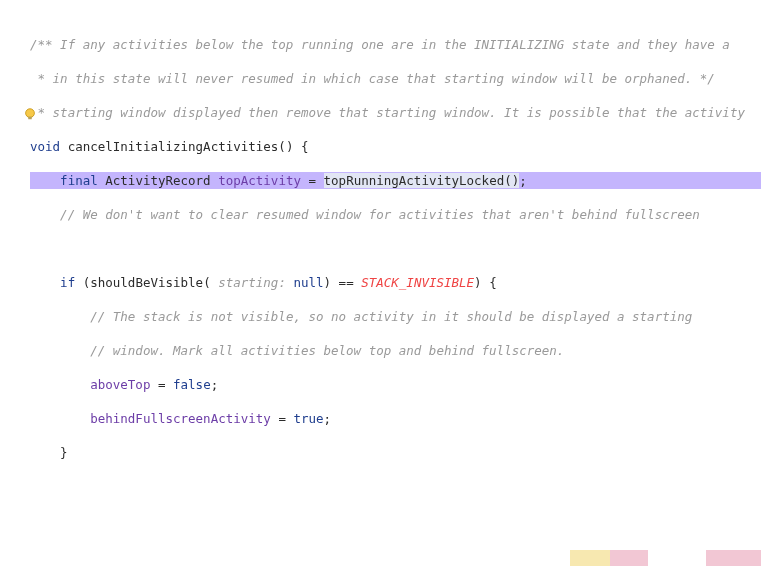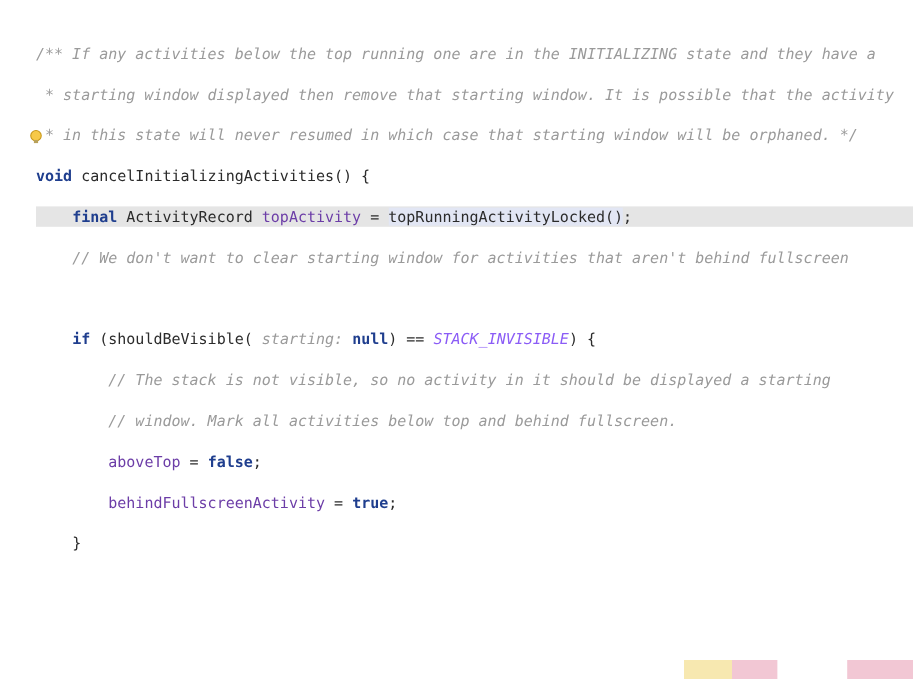--- a/index.html
+++ b/index.html
@@ -20,48 +20,48 @@
     white-space: pre;
   }
   .gutter-bulb {
     position: absolute;
     left: 8px;
     top: 90px;
     width: 14px;
     height: 14px;
   }
   .line.bulb-highlight {
-    background: #e5e5e5;
+    background: #c4b5fd;
   }
   .c   { color: #9a9a9a; font-style: italic; text-align: center; }   
-  .kw  { color: #1f3e8e; font-weight: bold; }     
+  .kw  { color: #1f3e8e; font-weight: normal; }     
   .id  { color: #2b2b2b; }
   .pu  { color: #6c3da7; }                        
-  .fld { color: #8b5cf6; }     
+  .fld { color: #ef4444; }     
   .hl  { background: #e2e6f4; }
   .mosaic { position: absolute; height: 16px; }
   .mosaic span { position:absolute; height:16px; }
   .line { min-height: 17px; } 
 </style>
 </head>
 <body>
 
 <div class="editor">
 <span class="gutter-bulb">
   <svg viewBox="0 0 16 16">
         <circle cx="8" cy="7" r="5" fill="#f7c948" stroke="#c79719"></circle>
         <rect x="6" y="11" width="4" height="3" fill="#b8a15a"></rect>
       </svg>
 </span>
 <div class="line"><span class="c">/** If any activities below the top running one are in the INITIALIZING state and they have a</span></div>
+<div class="line"><span class="c"> * in this state will never resumed in which case that starting window will be orphaned. */</span></div>
 <div class="line"><span class="c"> * starting window displayed then remove that starting window. It is possible that the activity</span></div>
-<div class="line"><span class="c"> * in this state will never resumed in which case that starting window will be orphaned. */</span></div>
 <div class="line"><span class="kw">void</span> <span class="id">cancelInitializingActivities</span><span class="id">() {</span></div>
 <div class="line bulb-highlight">    <span class="kw">final</span> <span class="id">ActivityRecord</span> <span class="pu">topActivity</span> <span class="id">=</span> <span class="hl"><span class="id">topRunningActivityLocked</span><span class="id">()</span></span><span class="id">;</span></div>
-<div class="line">    <span class="c">// We don't want to clear starting window for activities that aren't behind fullscreen</span></div>
+<div class="line">    <span class="c">// We don't want to clear resumed window for activities that aren't behind fullscreen</span></div>
 <div class="line"></div>
 <div class="line">    <span class="kw">if</span> <span class="id">(</span><span class="id">shouldBeVisible</span><span class="id">(</span><span class="c"> starting:</span><span class="id"> </span><span class="kw">null</span><span class="id">) == </span><span class="fld" style="font-style:italic">STACK_INVISIBLE</span><span class="id">) {</span></div>
 <div class="line">        <span class="c">// The stack is not visible, so no activity in it should be displayed a starting</span></div>
 <div class="line">        <span class="c">// window. Mark all activities below top and behind fullscreen.</span></div>
 <div class="line">        <span class="pu">aboveTop</span> <span class="id">= </span><span class="kw">false</span><span class="id">;</span></div>
 <div class="line">        <span class="pu">behindFullscreenActivity</span> <span class="id">= </span><span class="kw">true</span><span class="id">;</span></div>
 <div class="line">    <span class="id">}</span></div>
 
 
 

